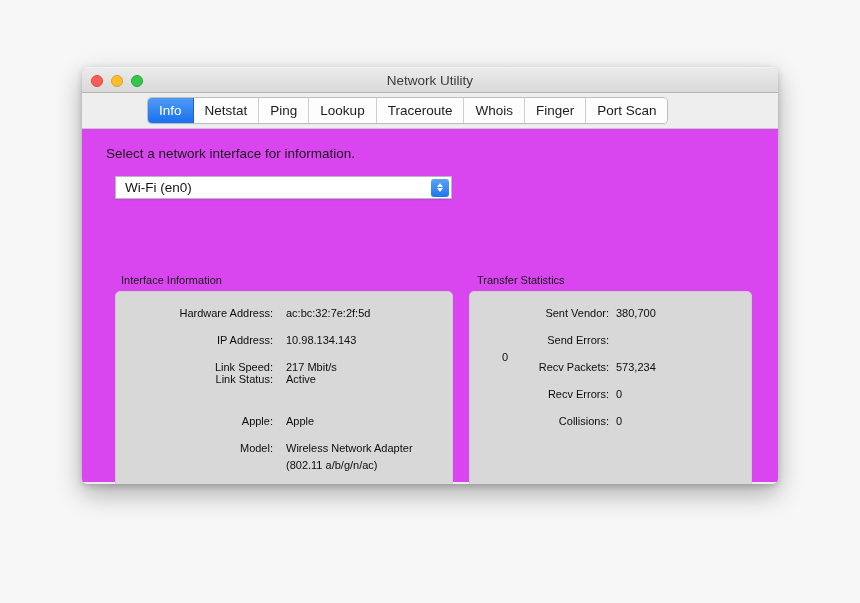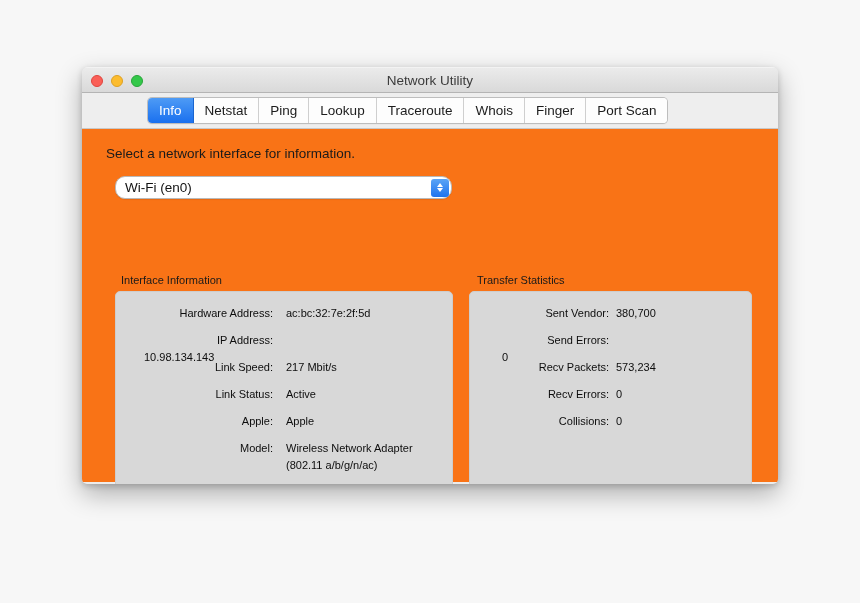--- a/index.html
+++ b/index.html
@@ -106,41 +106,41 @@
   .tab.active {
     background: linear-gradient(to bottom, #4e9bf5 0%, #1a70ef 100%);
     color: #ffffff;
     border-right: 1px solid #1a65cf;
   }
 
   
   .content {
     position: relative;
     height: 353px;
-    background: #f97316;
+    background: #d946ef;
   }
 
   .prompt {
     position: absolute;
     left: 24px;
     top: 17px;
     font-size: 13.5px;
     color: #1a1a1a;
   }
 
   
   .popup {
     position: absolute;
     left: 33px;
     top: 47px;
     width: 337px;
     height: 23px;
     background: #ffffff;
     border: 1px solid #b9b9b9;
-    border-radius: 10px;
+    border-radius: 0;
     box-shadow: 0 1px 1px rgba(0,0,0,0.07);
     box-sizing: border-box;
     display: flex;
     align-items: center;
   }
   .popup-value {
     padding-left: 9px;
     font-size: 13.5px;
     color: #121212;
   }
@@ -259,29 +259,29 @@
       </div>
 
       <div class="group-title gt-left">Interface Information</div>
       <div class="panel panel-left"></div>
 
       <div class="rows-left">
         <div class="row" style="left:33px; top:176px;">
           <span class="lbl">Hardware Address:</span>
           <span class="val">ac:bc:32:7e:2f:5d</span>
         </div>
-        <div class="row" style="left:33px; top:203px;flex-direction:column;">
+        <div class="row" style="left:33px; top:203px;">
           <span class="lbl">IP Address:</span>
           <span class="val">10.98.134.143</span>
         </div>
         <div class="row" style="left:33px; top:230px;">
           <span class="lbl">Link Speed:</span>
           <span class="val">217 Mbit/s</span>
         </div>
-        <div class="row" style="left:33px; top:257px;">
+        <div class="row" style="left:33px; top:242px;">
           <span class="lbl">Link Status:</span>
           <span class="val">Active</span>
         </div>
         <div class="row" style="left:33px; top:284px;">
           <span class="lbl">Apple:</span>
           <span class="val">Apple</span>
         </div>
         <div class="row" style="left:33px; top:311px;">
           <span class="lbl">Model:</span>
           <span class="val">Wireless Network Adapter

